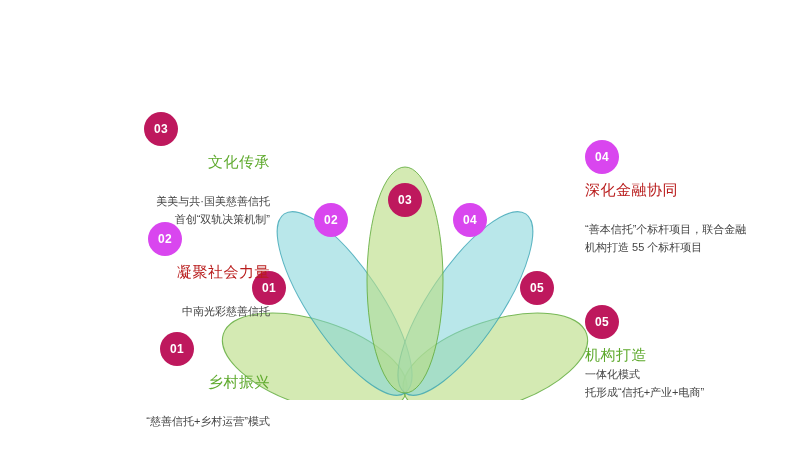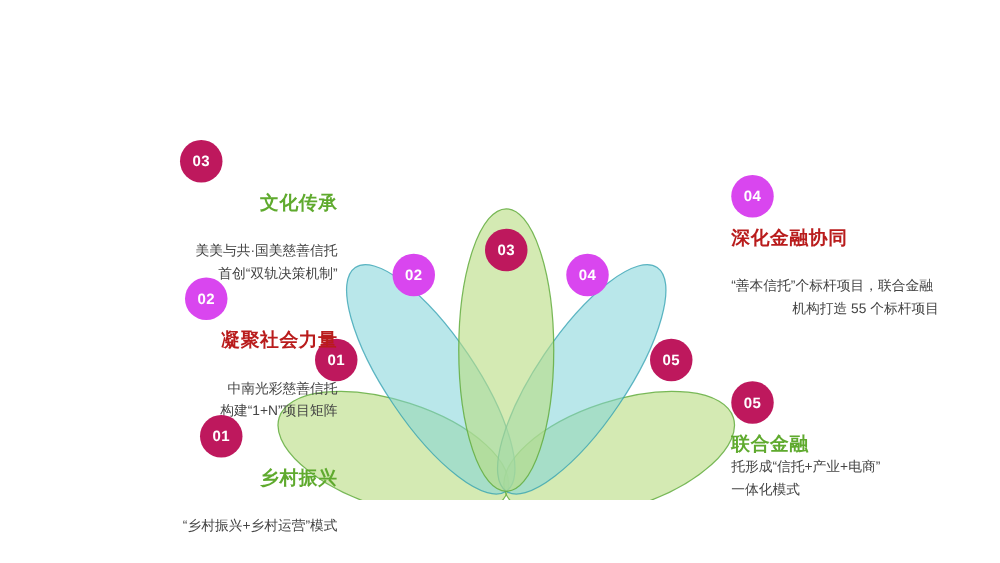--- a/index.html
+++ b/index.html
@@ -53,21 +53,21 @@
   .lotus-badge { position: absolute; }
 
   
   .callout {
     position: absolute;
     box-sizing: border-box;
   }
   .callout .c-badge-wrap { position: relative; height: 34px; }
   .callout .c-title {
     font-size: 15px;
-    font-weight: bold;
+    font-weight: normal;
     letter-spacing: .5px;
     margin-top: 7px;
     white-space: nowrap;
   }
   .callout .c-body {
     font-size: 11px;
     color: #444444;
     line-height: 18px;
     margin-top: 20px;
     white-space: nowrap;
@@ -151,48 +151,47 @@
   </div>
 
   <div class="callout left-side" id="callout-02">
     <div class="c-badge-wrap">
       <span class="badge teal">
         <span>02</span>
       </span>
     </div>
     <div class="c-title t-teal">凝聚社会力量</div>
     <div class="c-body">中南光彩慈善信托</div>
-    <div class="c-body" style="margin-top:0;">构建“1+N”项目矩阵</div>
   </div>
 
   <div class="callout left-side" id="callout-01">
     <div class="c-badge-wrap">
       <span class="badge green">
         <span>01</span>
       </span>
     </div>
     <div class="c-title t-green">乡村振兴</div>
-    <div class="c-body">“乡村振兴+乡村运营”模式</div>
+    <div class="c-body">“慈善信托+乡村运营”模式</div>
   </div>
 
   <div class="callout right-side" id="callout-04">
     <div class="c-badge-wrap">
       <span class="badge teal">
         <span>04</span>
       </span>
     </div>
     <div class="c-title t-teal">深化金融协同</div>
     <div class="c-body">“善本信托”个标杆项目，联合金融</div>
-    <div class="c-body" style="margin-top:0;text-align:center;">机构打造 55 个标杆项目</div>
+    <div class="c-body" style="margin-top:0;">机构打造 55 个标杆项目</div>
   </div>
 
   <div class="callout right-side" id="callout-05">
     <div class="c-badge-wrap">
       <span class="badge green">
         <span>05</span>
       </span>
     </div>
-    <div class="c-title t-green">联合金融</div>
+    <div class="c-title t-green">机构打造</div>
+    <div class="c-body" style="margin-top:0;">一体化模式</div>
     <div class="c-body" style="margin-top:0;">托形成“信托+产业+电商”</div>
-    <div class="c-body" style="margin-top:0;">一体化模式</div>
   </div>
 
 </div>
 
 </body></html>

